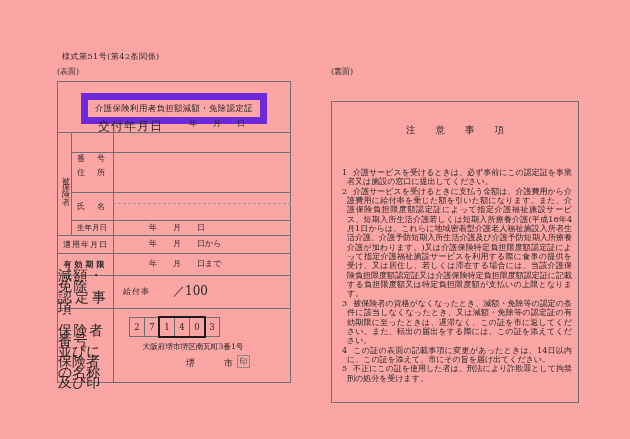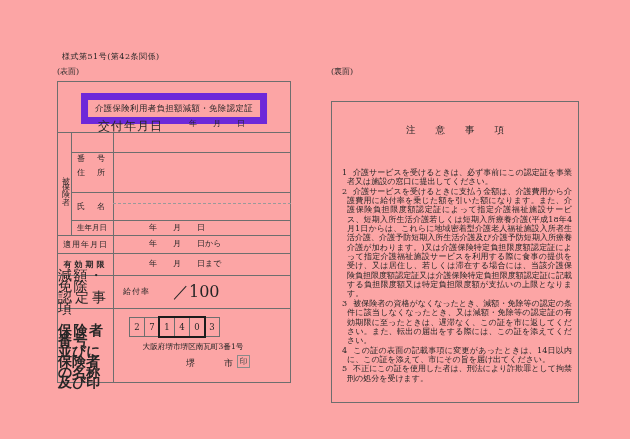--- a/index.html
+++ b/index.html
@@ -41,21 +41,21 @@
   .digit-box:first-child{margin-left:0;}
   #digit-thick-group{position:absolute;left:29px;top:-1px;width:48px;height:22px;
     border:2px solid #1c1c1c;box-sizing:border-box;pointer-events:none;}
   #insurer-address{position:absolute;left:112px;top:260px;width:150px;text-align:center;font-size:7.6px;}
   #insurer-name{position:absolute;left:128px;top:275px;font-size:9px;letter-spacing:10px;}
   #insurer-seal{
     position:absolute;left:179px;top:273px;width:13px;height:13px;border:1px solid #8a8a8a;
     display:flex;align-items:center;justify-content:center;font-size:8px;color:#4a4a4a;box-sizing:border-box;
   }
   #rate-label{position:absolute;left:10px;top:0;height:33px;line-height:33px;font-size:8px;letter-spacing:1px;}
-  #rate-value{position:absolute;left:60px;top:0;height:33px;line-height:33px;font-size:16px;}
+  #rate-value{position:absolute;left:60px;top:0;height:33px;line-height:33px;font-size:12px;}
   
   #back-heading{
     position:absolute;left:0;top:22px;width:100%;text-align:center;
     font-size:9.5px;letter-spacing:20px;text-indent:20px;white-space:nowrap;
   }
   #notes{position:absolute;left:10px;top:66px;width:230px;font-size:8px;line-height:9.35px;text-align:justify;}
   .note{padding-left:5px;text-indent:-5px;}
   .note-num{margin-right:6px;}
 </style>
 </head>
@@ -91,21 +91,21 @@
     <div class="cell-label" style="left:13px;top:66px;width:42px;height:20px;letter-spacing:2px;">番　号</div>
     <div class="cell-label" style="left:13px;top:70px;width:42px;height:40px;letter-spacing:2px;">住　所</div>
     <div class="cell-label" style="left:13px;top:110px;width:42px;height:28px;letter-spacing:2px;">氏　名</div>
     <div class="cell-label" style="left:13px;top:138px;width:42px;height:15px;font-size:7.5px;">生年月日</div>
     <div class="cell-label" style="left:0;top:153px;width:55px;height:18px;letter-spacing:1px;">適用年月日</div>
     <div class="cell-label" style="left:0;top:171px;width:55px;height:22px;letter-spacing:3px;font-weight:bold;">有効期限</div>
     <div class="two-line-label" style="left:0;top:193px;width:55px;height:33px;">
       <span style="letter-spacing:1.5px;">減額・免除</span>
       <span style="letter-spacing:3px;">認定事項</span>
     </div>
-    <div class="two-line-label" style="left:0;top:226px;width:55px;height:96px;line-height:10.5px;font-weight:bold;">
+    <div class="two-line-label" style="left:0;top:226px;width:55px;height:96px;line-height:10.5px;">
       <span style="letter-spacing:1.5px;">保険者番号</span>
       <span>並びに保険者</span>
       <span>の名称及び印</span>
     </div>
 
     <div class="cell-value" style="left:55px;top:50px;width:177px;height:20px;"></div>
     <div class="cell-value" style="left:55px;top:70px;width:177px;height:40px;"></div>
     <div class="cell-value" style="left:55px;top:110px;width:177px;height:28px;"></div>
     <div class="cell-value" style="left:55px;top:138px;width:177px;height:15px;line-height:15px;padding-left:36px;">年　　月　　日</div>
     <div class="cell-value" style="left:55px;top:153px;width:177px;height:18px;line-height:18px;padding-left:36px;">年　　月　　日から</div>

